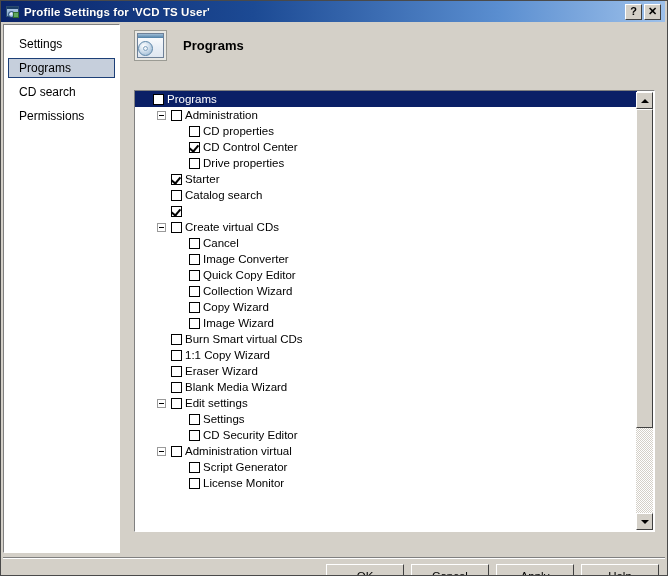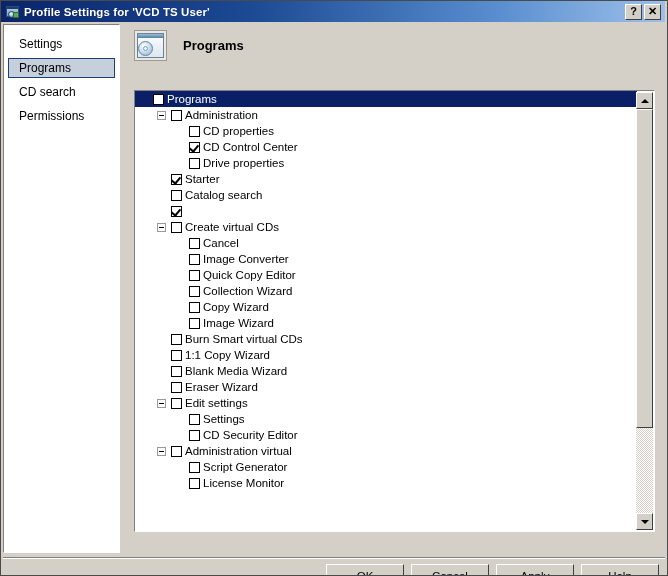--- a/index.html
+++ b/index.html
@@ -517,27 +517,27 @@
             <div class="trow">
               <div style="width: 22px; flex: 0 0 auto;"></div>
               <div class="twist empty"></div>
               <div class="cbx"></div>
               <span class="tlabel">1:1 Copy Wizard</span>
             </div>
             <div class="trow">
               <div style="width: 22px; flex: 0 0 auto;"></div>
               <div class="twist empty"></div>
               <div class="cbx"></div>
+              <span class="tlabel">Eraser Wizard</span>
+            </div>
+            <div class="trow">
+              <div style="width: 22px; flex: 0 0 auto;"></div>
+              <div class="twist empty"></div>
+              <div class="cbx"></div>
               <span class="tlabel">Blank Media Wizard</span>
-            </div>
-            <div class="trow">
-              <div style="width: 22px; flex: 0 0 auto;"></div>
-              <div class="twist empty"></div>
-              <div class="cbx"></div>
-              <span class="tlabel">Eraser Wizard</span>
             </div>
             <div class="trow">
               <div style="width: 22px; flex: 0 0 auto;"></div>
               <div class="twist"></div>
               <div class="cbx"></div>
               <span class="tlabel">Edit settings</span>
             </div>
             <div class="trow">
               <div style="width: 40px; flex: 0 0 auto;"></div>
               <div class="twist empty"></div>

